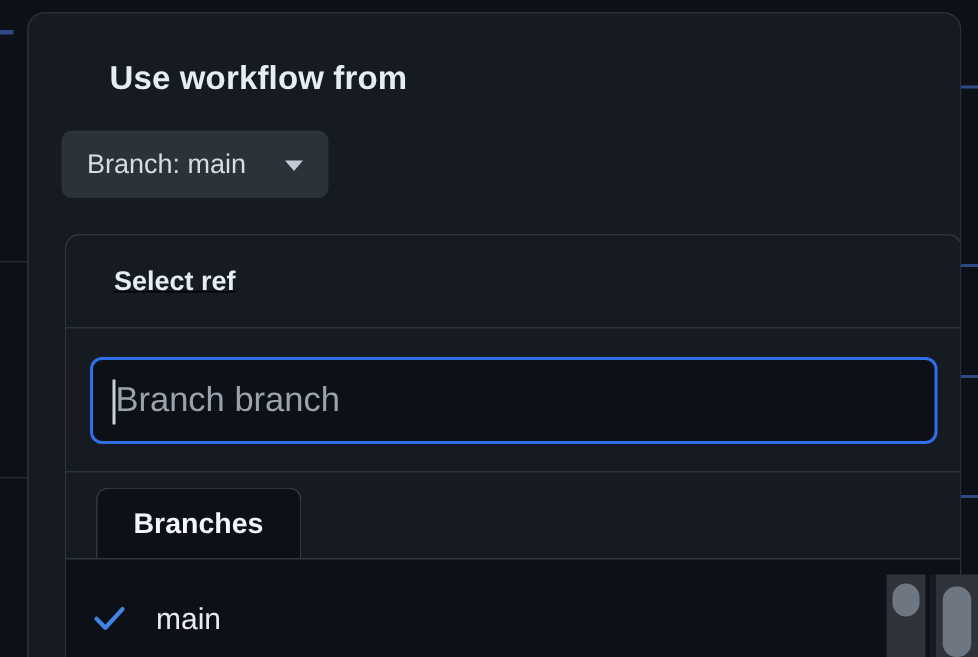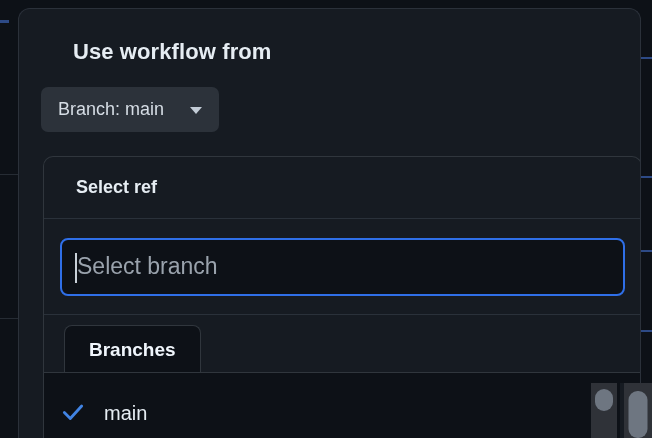--- a/index.html
+++ b/index.html
@@ -126,20 +126,21 @@
     border-bottom: none;
     overflow: hidden;
   }
 
   .select-ref-header {
     height: 62px;
     display: flex;
     align-items: center;
     padding-left: 32px;
     border-bottom: 1px solid #2a313a;
+    text-decoration: underline;
   }
   .select-ref-header-text {
     font-size: 18px;
     font-weight: bold;
     color: #e6edf3;
   }
 
   
   .search-row {
     height: 96px;
@@ -290,21 +291,21 @@
 
     <div class="select-ref-panel">
 
       <div class="select-ref-header">
         <span class="select-ref-header-text">Select ref</span>
       </div>
 
       <div class="search-row">
         <div class="search-input-wrap">
           <span class="text-caret"></span>
-          <span class="search-placeholder">Select branch</span>
+          <span class="search-placeholder">Branch branch</span>
         </div>
       </div>
 
       <div class="tab-bar">
         <div class="tab active">
           <span>Branches</span>
         </div>
       </div>
 
       <div class="ref-list">

